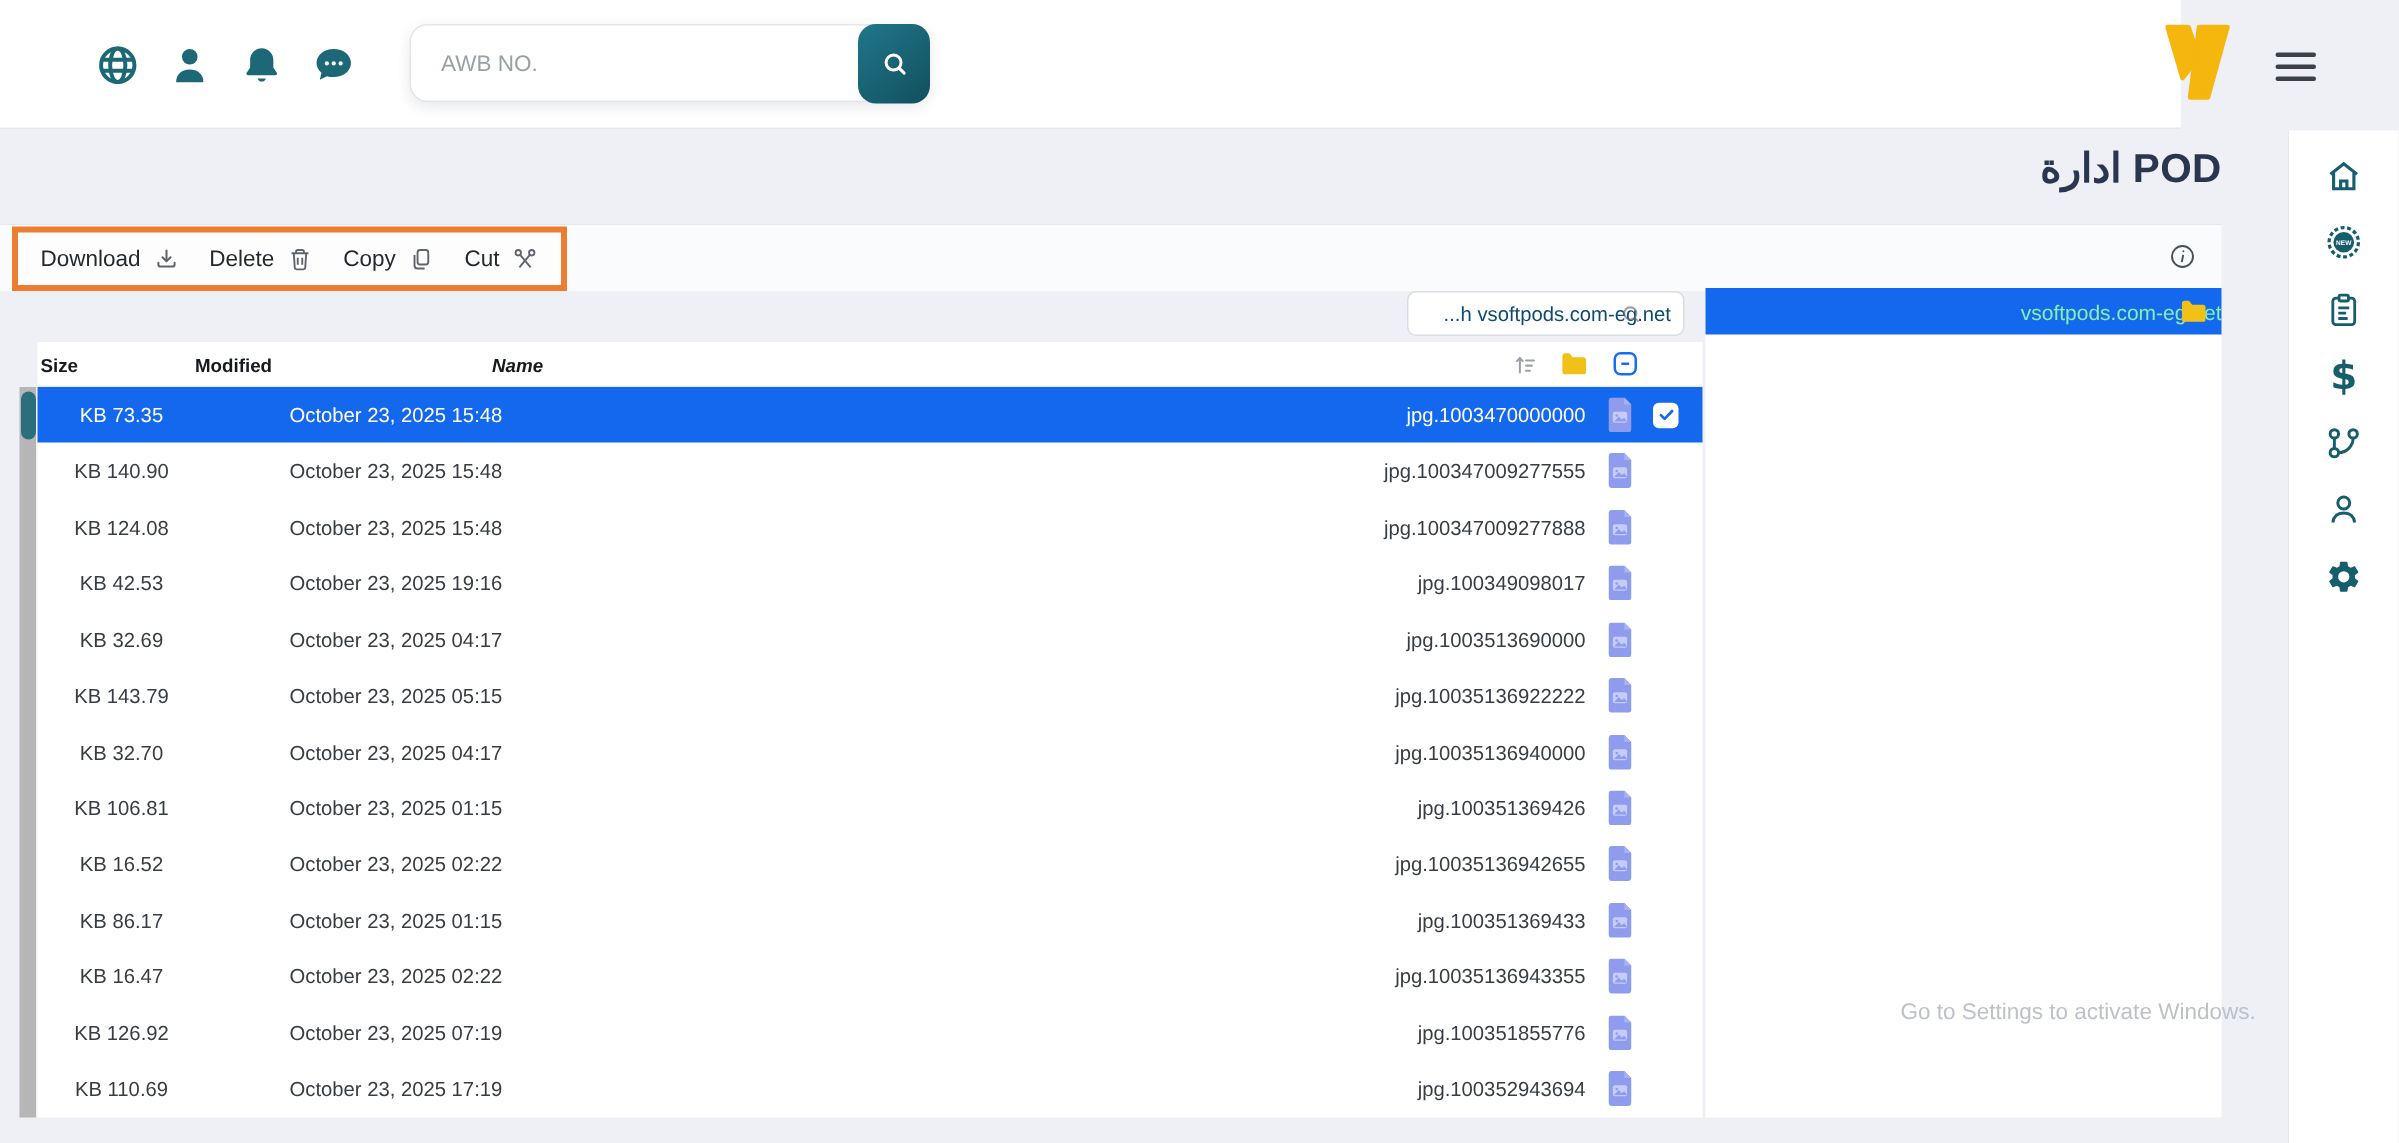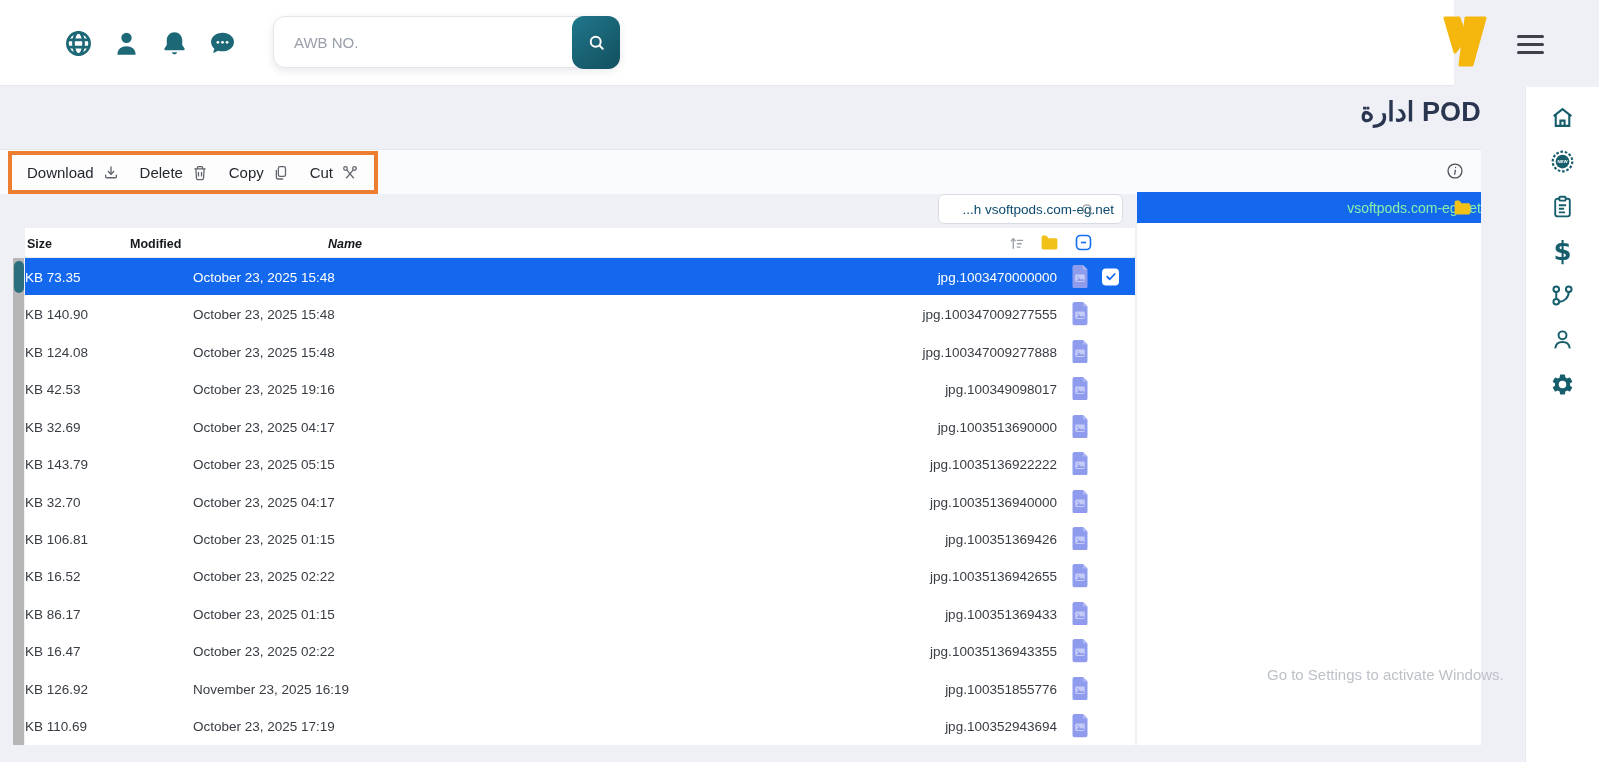--- a/index.html
+++ b/index.html
@@ -62,21 +62,21 @@
   .h-mod  { position:absolute; left:105px; top:9px; }
   .h-name { position:absolute; left:303px; top:9px;font-style:italic; }
   .ft-h-icons { position:absolute; right:41px; top:4px; display:flex; align-items:center; gap:13px; }
   .ft-h-icons .hi { cursor:pointer; }
   .ic-sort   { width:18px; height:18px; color:#9aa0a8; }
   .ic-folder { width:21px; height:21px; color:#F2C117; }
   .ic-minus  { width:21px; height:21px; color:#1570EF; }
 
   .file-rows { position:absolute; left:0; top:30px; width:100%; height:487px; display:flex; flex-direction:column; }
   .file-row { flex:1; position:relative; font-size:13.5px; color:#383d44; cursor:pointer; }
-  .file-row .c-size { position:absolute; left:0; top:50%; transform:translateY(-50%); width:112px; text-align:left; }
+  .file-row .c-size { position:absolute; left:0; top:50%; transform:translateY(-50%); width:112px; text-align:center; }
   .file-row .c-mod  { position:absolute; left:168px; top:50%; transform:translateY(-50%); }
   .file-row .c-name { position:absolute; right:78px; top:50%; transform:translateY(-50%); }
   .file-row .c-icon { position:absolute; right:45px; top:50%; transform:translateY(-50%); width:20px; height:24px; }
   .file-row .row-checkbox { display:none; position:absolute; right:16px; top:50%; transform:translateY(-50%); width:17px; height:17px; background:#fff; border-radius:4px; align-items:center; justify-content:center; }
   .row-checkbox svg { width:12px; height:12px; color:#1468EE; }
   .file-row.selected { background:#1468EE; color:#fff; }
   .file-row.selected .row-checkbox { display:flex; }
 
   
   .left-scrollbar { position:absolute; left:13px; top:258px; width:11px; height:487px; background:#b6b6b6; cursor:pointer; }
@@ -470,21 +470,21 @@
             <path fill="#aab4f4" d="M15.5 0 21 5.5h-5.5z"></path>
             <rect x="6.3" y="11.5" width="11.4" height="8.8" rx="1.6" fill="#c5ccf8"></rect>
             <path d="M7.4 19.3 11 15.2l2.6 2.6 1.7-1.7 2.4 3.2z" fill="#8F9CEE"></path>
             <circle cx="9.4" cy="14.4" r="1" fill="#8F9CEE"></circle>
           </svg>
     </span>
 
   </div>
       <div class="file-row">
     <span class="c-size">KB 126.92</span>
-    <span class="c-mod">November 23, 2025 16:19</span>
+    <span class="c-mod">October 23, 2025 07:19</span>
     <span class="c-name">jpg.100351855776</span>
     <span class="c-icon">
       <svg viewBox="0 0 24 28">
             <path fill="#8F9CEE" d="M3 2.5A2.5 2.5 0 0 1 5.5 0h10L21 5.5v20a2.5 2.5 0 0 1-2.5 2.5h-13A2.5 2.5 0 0 1 3 25.5z"></path>
             <path fill="#aab4f4" d="M15.5 0 21 5.5h-5.5z"></path>
             <rect x="6.3" y="11.5" width="11.4" height="8.8" rx="1.6" fill="#c5ccf8"></rect>
             <path d="M7.4 19.3 11 15.2l2.6 2.6 1.7-1.7 2.4 3.2z" fill="#8F9CEE"></path>
             <circle cx="9.4" cy="14.4" r="1" fill="#8F9CEE"></circle>
           </svg>
     </span>

